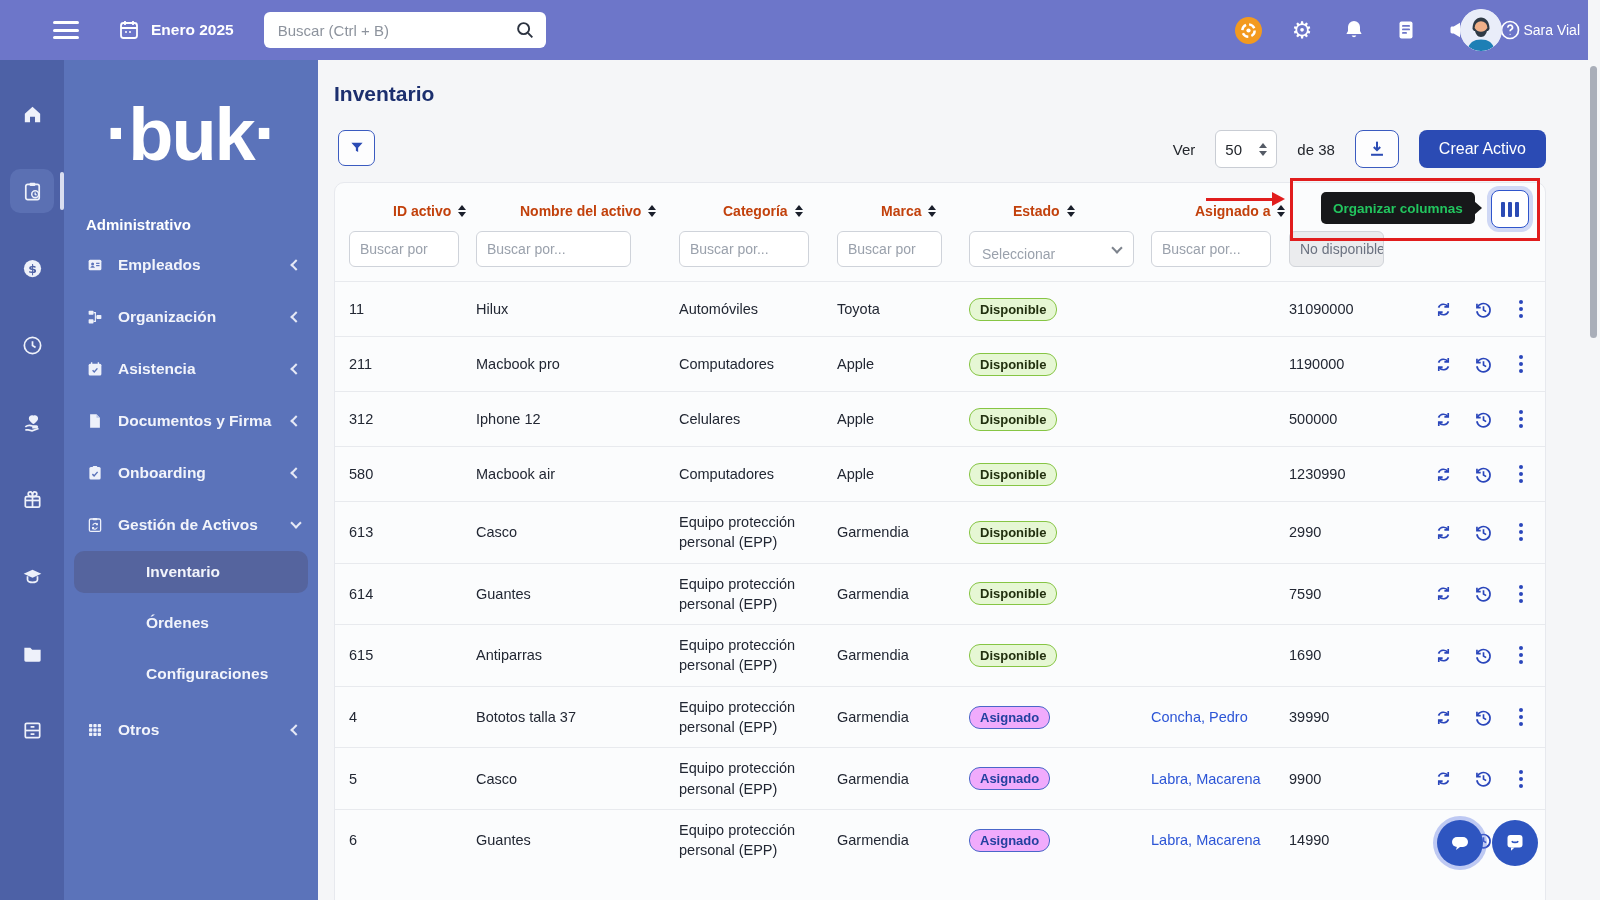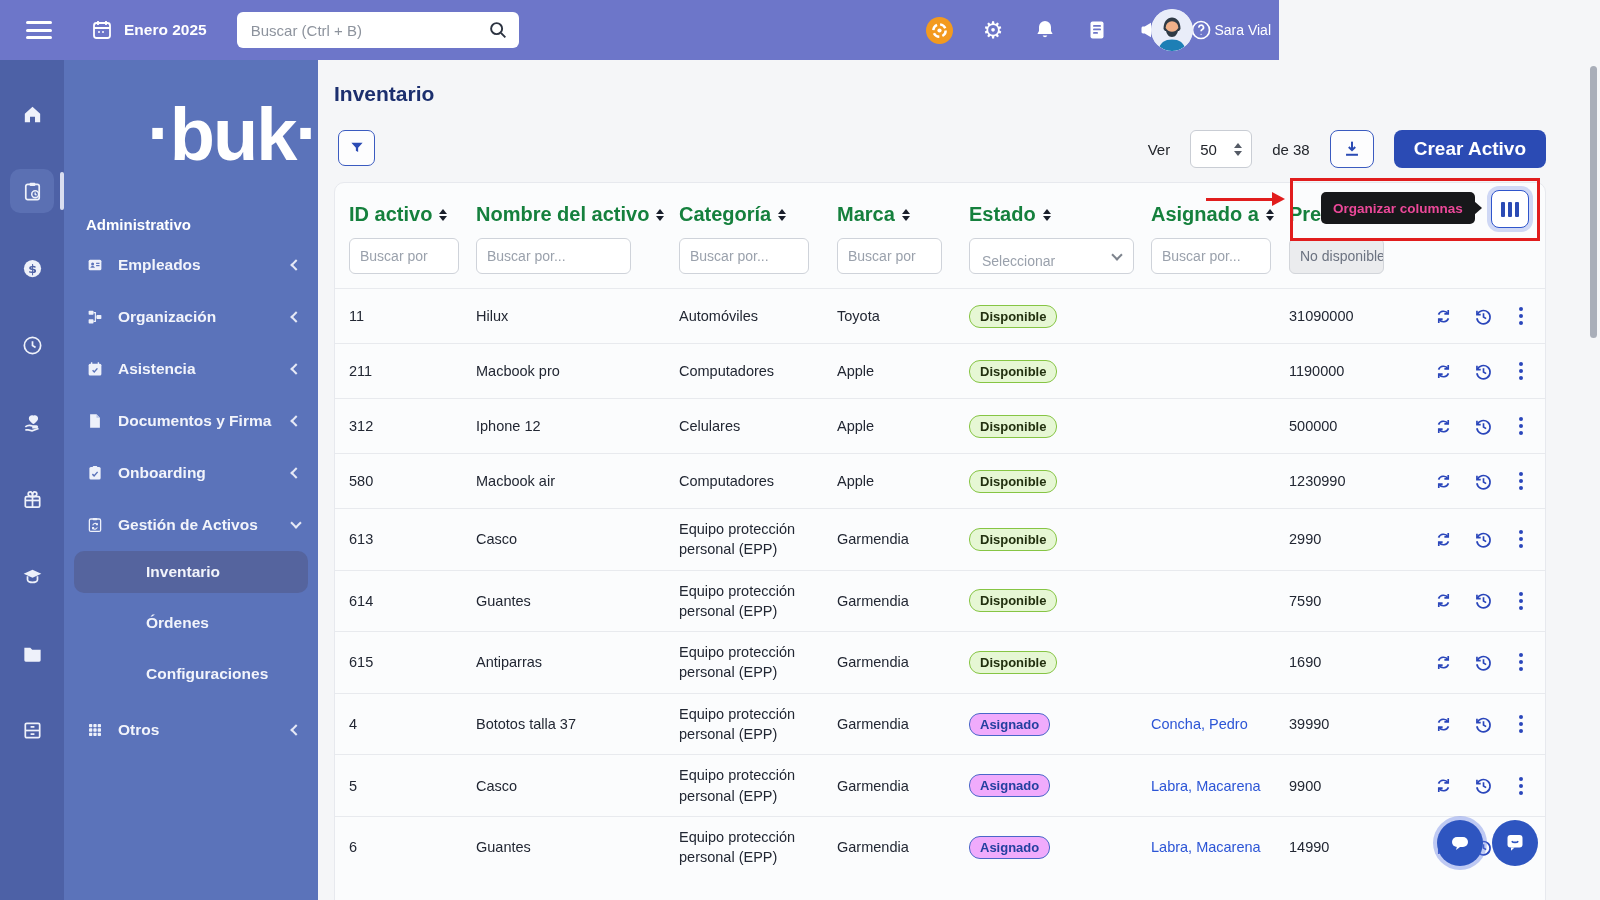--- a/index.html
+++ b/index.html
@@ -1,20 +1,20 @@
 <!DOCTYPE html>
 <html><head>
 <meta charset="utf-8">
 <style>
   * { margin:0; padding:0; box-sizing:border-box; }
   html,body { width:1600px; height:900px; overflow:hidden; }
   body { font-family:"Liberation Sans","DejaVu Sans",sans-serif; background:#f5f6f8; position:relative; }
 
   
-  .topbar { position:absolute; left:0; top:0; width:1279px; height:60px; background:#6d76c9; display:flex; align-items:center; z-index:30; }
+  .topbar { position:absolute; left:0; top:0; width:1588px; height:60px; background:#6d76c9; display:flex; align-items:center; z-index:30;padding-left:27px; }
   .hamburger { width:26px; height:18px; margin-left:26px; display:flex; flex-direction:column; justify-content:space-between; cursor:pointer; }
   .hamburger i { display:block; height:3px; background:#fff; border-radius:2px; }
   .tb-cal { margin-left:38px; width:24px; height:24px; }
   .tb-date { color:#fff; font-weight:bold; font-size:15.5px; margin-left:10px; }
   .tb-search { margin-left:30px; width:282px; height:36px; background:#fff; border-radius:6px; display:flex; align-items:center; padding:0 10px 0 14px; }
   .tb-search input { flex:1; border:none; outline:none; font-size:15px; color:#3a4049; font-family:inherit; }
   .tb-search input::placeholder { color:#8d939d; }
   .tb-icons { position:absolute; right:66px; top:0; height:60px; display:flex; align-items:center; gap:28px; }
   .tb-ic { width:24px; height:24px; display:flex; align-items:center; justify-content:center; cursor:pointer; }
   .gear-glyph { font-family:"DejaVu Sans",sans-serif; color:#fff; font-size:23px; line-height:1; }
@@ -24,21 +24,21 @@
 
   
   .rail { position:absolute; left:0; top:60px; width:64px; height:840px; background:#4d61a6; z-index:20; display:flex; flex-direction:column; align-items:center; padding-top:32px; gap:33px; }
   .rail-item { width:44px; height:44px; display:flex; align-items:center; justify-content:center; border-radius:10px; cursor:pointer; position:relative; flex:0 0 auto; }
   .rail-item.active { background:#5b70b3; }
   .rail-indicator { position:absolute; right:-10px; top:3px; width:4px; height:38px; background:#d9def0; border-radius:3px; }
   .rail-item svg { width:23px; height:23px; }
 
   
   .sidebar { position:absolute; left:64px; top:60px; width:254px; height:840px; background:#5b73ba; z-index:20; color:#fff; }
-  .buk-logo { text-align:right; margin-top:18px; height:110px; color:#fff; font-weight:bold; font-size:74px; letter-spacing:-2px; line-height:110px; user-select:none; }
+  .buk-logo { text-align:center; margin-top:18px; height:110px; color:#fff; font-weight:bold; font-size:74px; letter-spacing:-2px; line-height:110px; user-select:none; }
   .buk-logo .bdot { font-size:74px; vertical-align:2px; }
   .sb-section { font-weight:bold; font-size:15px; margin:28px 0 6px 22px; }
   .sb-item { display:flex; align-items:center; height:52px; padding:0 18px 0 22px; cursor:pointer; font-size:15.5px; font-weight:bold; color:#f2f4fb; }
   .sb-item svg { width:18px; height:18px; margin-right:14px; flex:0 0 auto; }
   .sb-item .lbl { flex:1; }
   .chev { width:8px; height:8px; border-color:#e6e9f6; border-style:solid; border-width:0; display:inline-block; }
   .chev.left { border-left-width:2px; border-bottom-width:2px; transform:rotate(45deg); }
   .chev.down { border-right-width:2px; border-bottom-width:2px; transform:rotate(45deg); margin-top:-4px; }
   .sb-sub { padding:0 10px; }
   .sb-subitem { height:42px; line-height:42px; padding-left:72px; font-size:15.5px; font-weight:bold; border-radius:10px; cursor:pointer; color:#f2f4fb; margin-bottom:9px; }
@@ -50,27 +50,27 @@
   .filter-btn { position:absolute; left:20px; top:70px; width:37px; height:36px; background:#fdfdfe; border:1px solid #3b5bc0; border-radius:7px; display:flex; align-items:center; justify-content:center; cursor:pointer; }
   .controls { position:absolute; left:16px; top:70px; width:1212px; height:38px; display:flex; align-items:center; justify-content:flex-end; gap:20px; }
   .ctrl-label { font-size:15px; color:#23262c; }
   .ver-select { width:62px; height:38px; background:#fff; border:1px solid #c9cdd4; border-radius:6px; display:flex; align-items:center; justify-content:space-between; padding:0 9px; cursor:pointer; }
   .ver-select .val { font-size:15px; color:#23262c; }
   .stepper { display:flex; flex-direction:column; gap:3px; }
   .stepper i { width:0; height:0; border-left:4px solid transparent; border-right:4px solid transparent; }
   .stepper .up { border-bottom:5px solid #555b66; }
   .stepper .dn { border-top:5px solid #555b66; }
   .dl-btn { width:44px; height:38px; background:#fdfdfe; border:1px solid #3b5bc0; border-radius:8px; display:flex; align-items:center; justify-content:center; cursor:pointer; }
-  .create-btn { height:38px; padding:0 20px; background:#2b4bb4; color:#fff; font-weight:bold; font-size:19px; border:none; border-radius:8px; cursor:pointer; font-family:inherit; }
+  .create-btn { height:38px; padding:0 20px; background:#2b4bb4; color:#fff; font-weight:normal; font-size:16px; border:none; border-radius:8px; cursor:pointer; font-family:inherit; }
 
   
   .card { position:absolute; left:16px; top:122px; width:1212px; height:740px; background:#fbfcfd; border:1px solid #e7e9ee; border-radius:10px; overflow:hidden; z-index:1; }
   .tgrid { display:grid; grid-template-columns:127px 203px 158px 132px 182px 138px 132px 1fr; align-items:center; }
   .thead { padding:20px 14px 0 14px; }
-  .th { font-size:20px; font-weight:bold; color:#15803d; display:flex; align-items:center; cursor:pointer; }
+  .th { font-size:14px; font-weight:bold; color:#c2410c; display:flex; align-items:center; cursor:pointer;margin-left:44px; }
   .sort { display:inline-flex; flex-direction:column; gap:2px; margin-left:7px; }
   .sort i { width:0; height:0; border-left:4px solid transparent; border-right:4px solid transparent; }
   .sort .up { border-bottom:5px solid #1a1f2b; }
   .sort .dn { border-top:5px solid #1a1f2b; }
   .tfilters { padding:12px 14px 14px 14px; align-items:flex-start; }
   .f-input { height:36px; border:1px solid #cfd3da; border-radius:6px; background:#fff; font-size:14px; color:#3a4049; padding:0 10px; font-family:inherit; outline:none; }
   .f-input::placeholder { color:#9aa1ac; }
   .f-select { height:36px; border:1px solid #cfd3da; border-radius:6px; background:#fff; display:flex; align-items:center; justify-content:space-between; padding:0 12px; width:165px; cursor:pointer; }
   .f-select .ph { font-size:14px; color:#9aa1ac;margin-top:10px; }
   .f-select .chev { border-color:#7d838d; }
@@ -83,21 +83,21 @@
   .cell-assigned a, .assigned-link { color:#2c55d6; text-decoration:none; cursor:pointer; font-size:14.5px; }
   .cell-actions { display:flex; justify-content:flex-end; align-items:center; gap:19px; padding-right:2px; }
   .act-ic { width:21px; height:21px; cursor:pointer; display:flex; align-items:center; justify-content:center; }
   .kebab { display:flex; flex-direction:column; gap:3px; cursor:pointer; padding:2px 6px; }
   .kebab i { width:4px; height:4px; border-radius:50%; background:#2a46bb; }
 
   
   .red-box { position:absolute; left:972px; top:118px; width:250px; height:63px; border:3px solid #e11d1d; z-index:8; pointer-events:none; }
   .red-arrow { position:absolute; left:888px; top:138px; width:66px; height:3px; background:#e11d1d; z-index:8; }
   .red-arrow:after { content:""; position:absolute; right:-13px; top:-6px; border-left:13px solid #e11d1d; border-top:7.5px solid transparent; border-bottom:7.5px solid transparent; }
-  .tooltip { position:absolute; left:1003px; top:132px; height:32px; background:#17181a; color:#ec4899; font-size:13.5px; font-weight:bold; border-radius:5px; display:flex; align-items:center; padding:0 12px; z-index:10; white-space:nowrap; }
+  .tooltip { position:absolute; left:1003px; top:132px; height:32px; background:#17181a; color:#22c55e; font-size:13.5px; font-weight:bold; border-radius:5px; display:flex; align-items:center; padding:0 12px; z-index:10; white-space:nowrap; }
   .tooltip:after { content:""; position:absolute; right:-7px; top:9px; border-left:8px solid #17181a; border-top:7px solid transparent; border-bottom:7px solid transparent; }
   .org-cols-btn { position:absolute; left:1173px; top:130px; width:38px; height:38px; background:#fff; border:1.5px solid #2f55cc; border-radius:8px; display:flex; align-items:center; justify-content:center; gap:2.5px; cursor:pointer; z-index:9; box-shadow:0 0 0 4px rgba(77,108,224,.25); }
   .org-cols-btn i { width:4.5px; height:15px; background:#2b4bb4; border-radius:1px; }
 
   
   .scroll-thumb { position:absolute; right:3px; top:66px; width:7px; height:272px; background:#a9aeb9; border-radius:4px; z-index:40; cursor:pointer; }
   .chat-btn { position:absolute; width:46px; height:46px; border-radius:50%; background:#2e55c0; display:flex; align-items:center; justify-content:center; cursor:pointer; z-index:40; }
   .chat-btn.one { left:1437px; top:820px; box-shadow:0 0 0 4px rgba(99,126,227,.4); }
   .chat-btn.two { left:1492px; top:820px; }
 </style>

